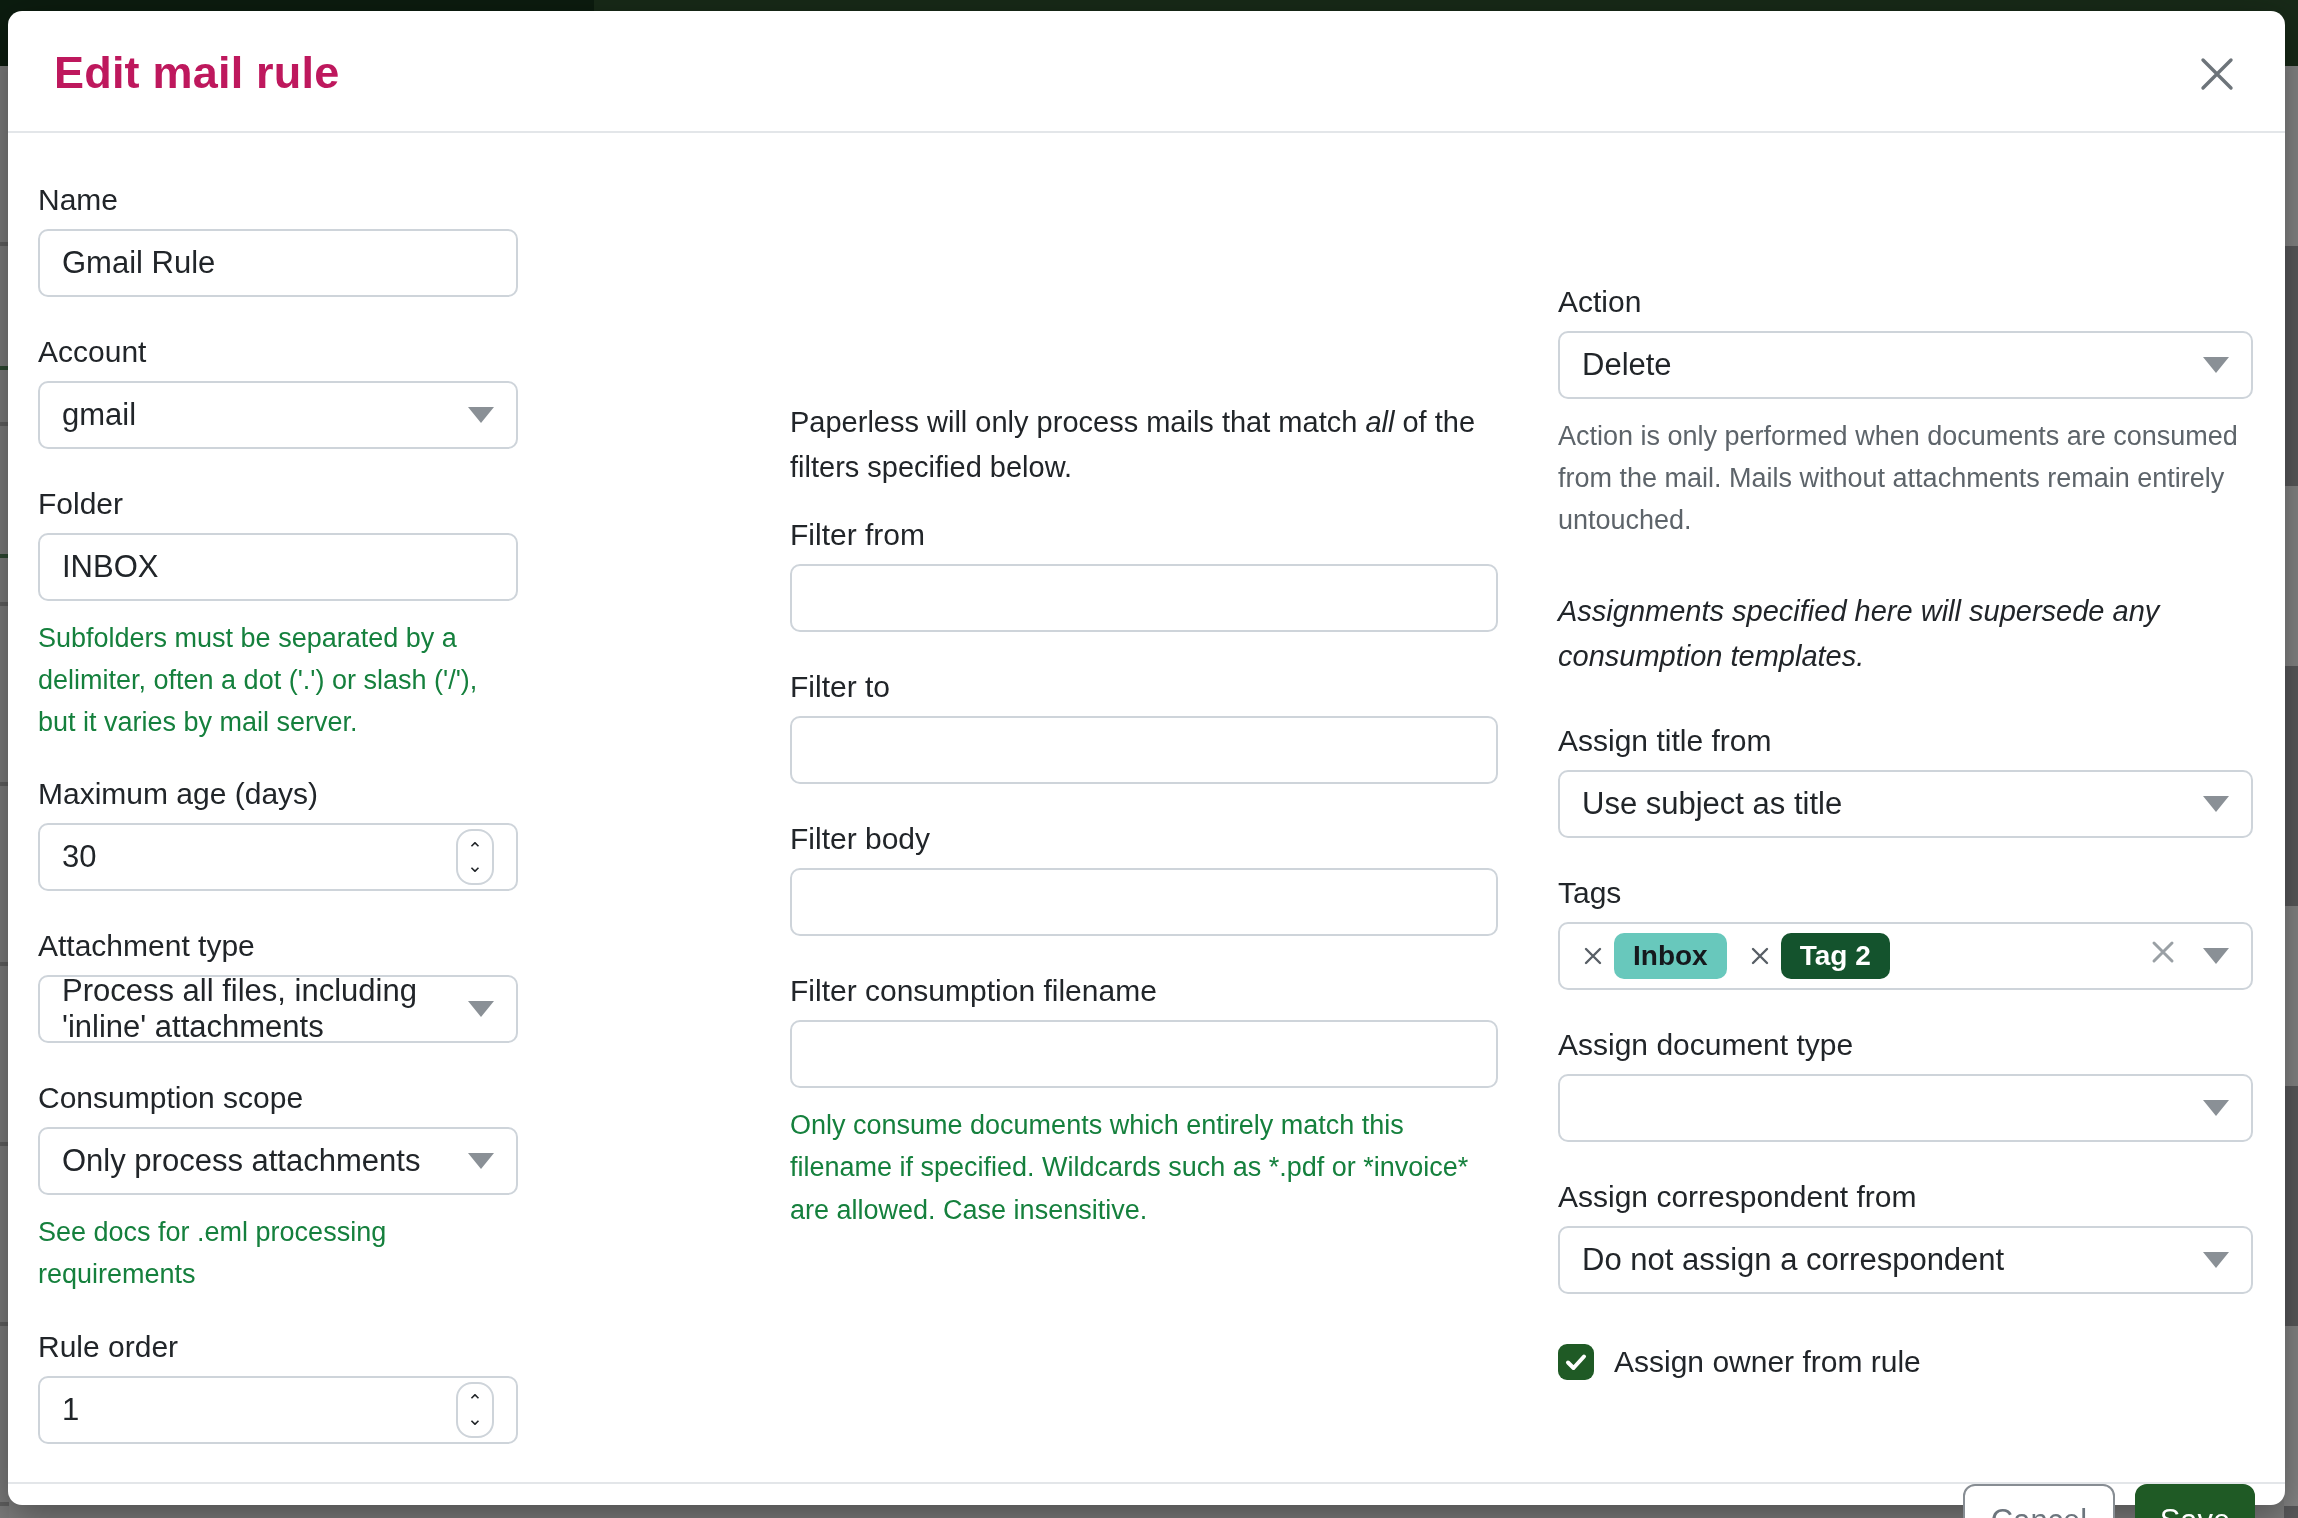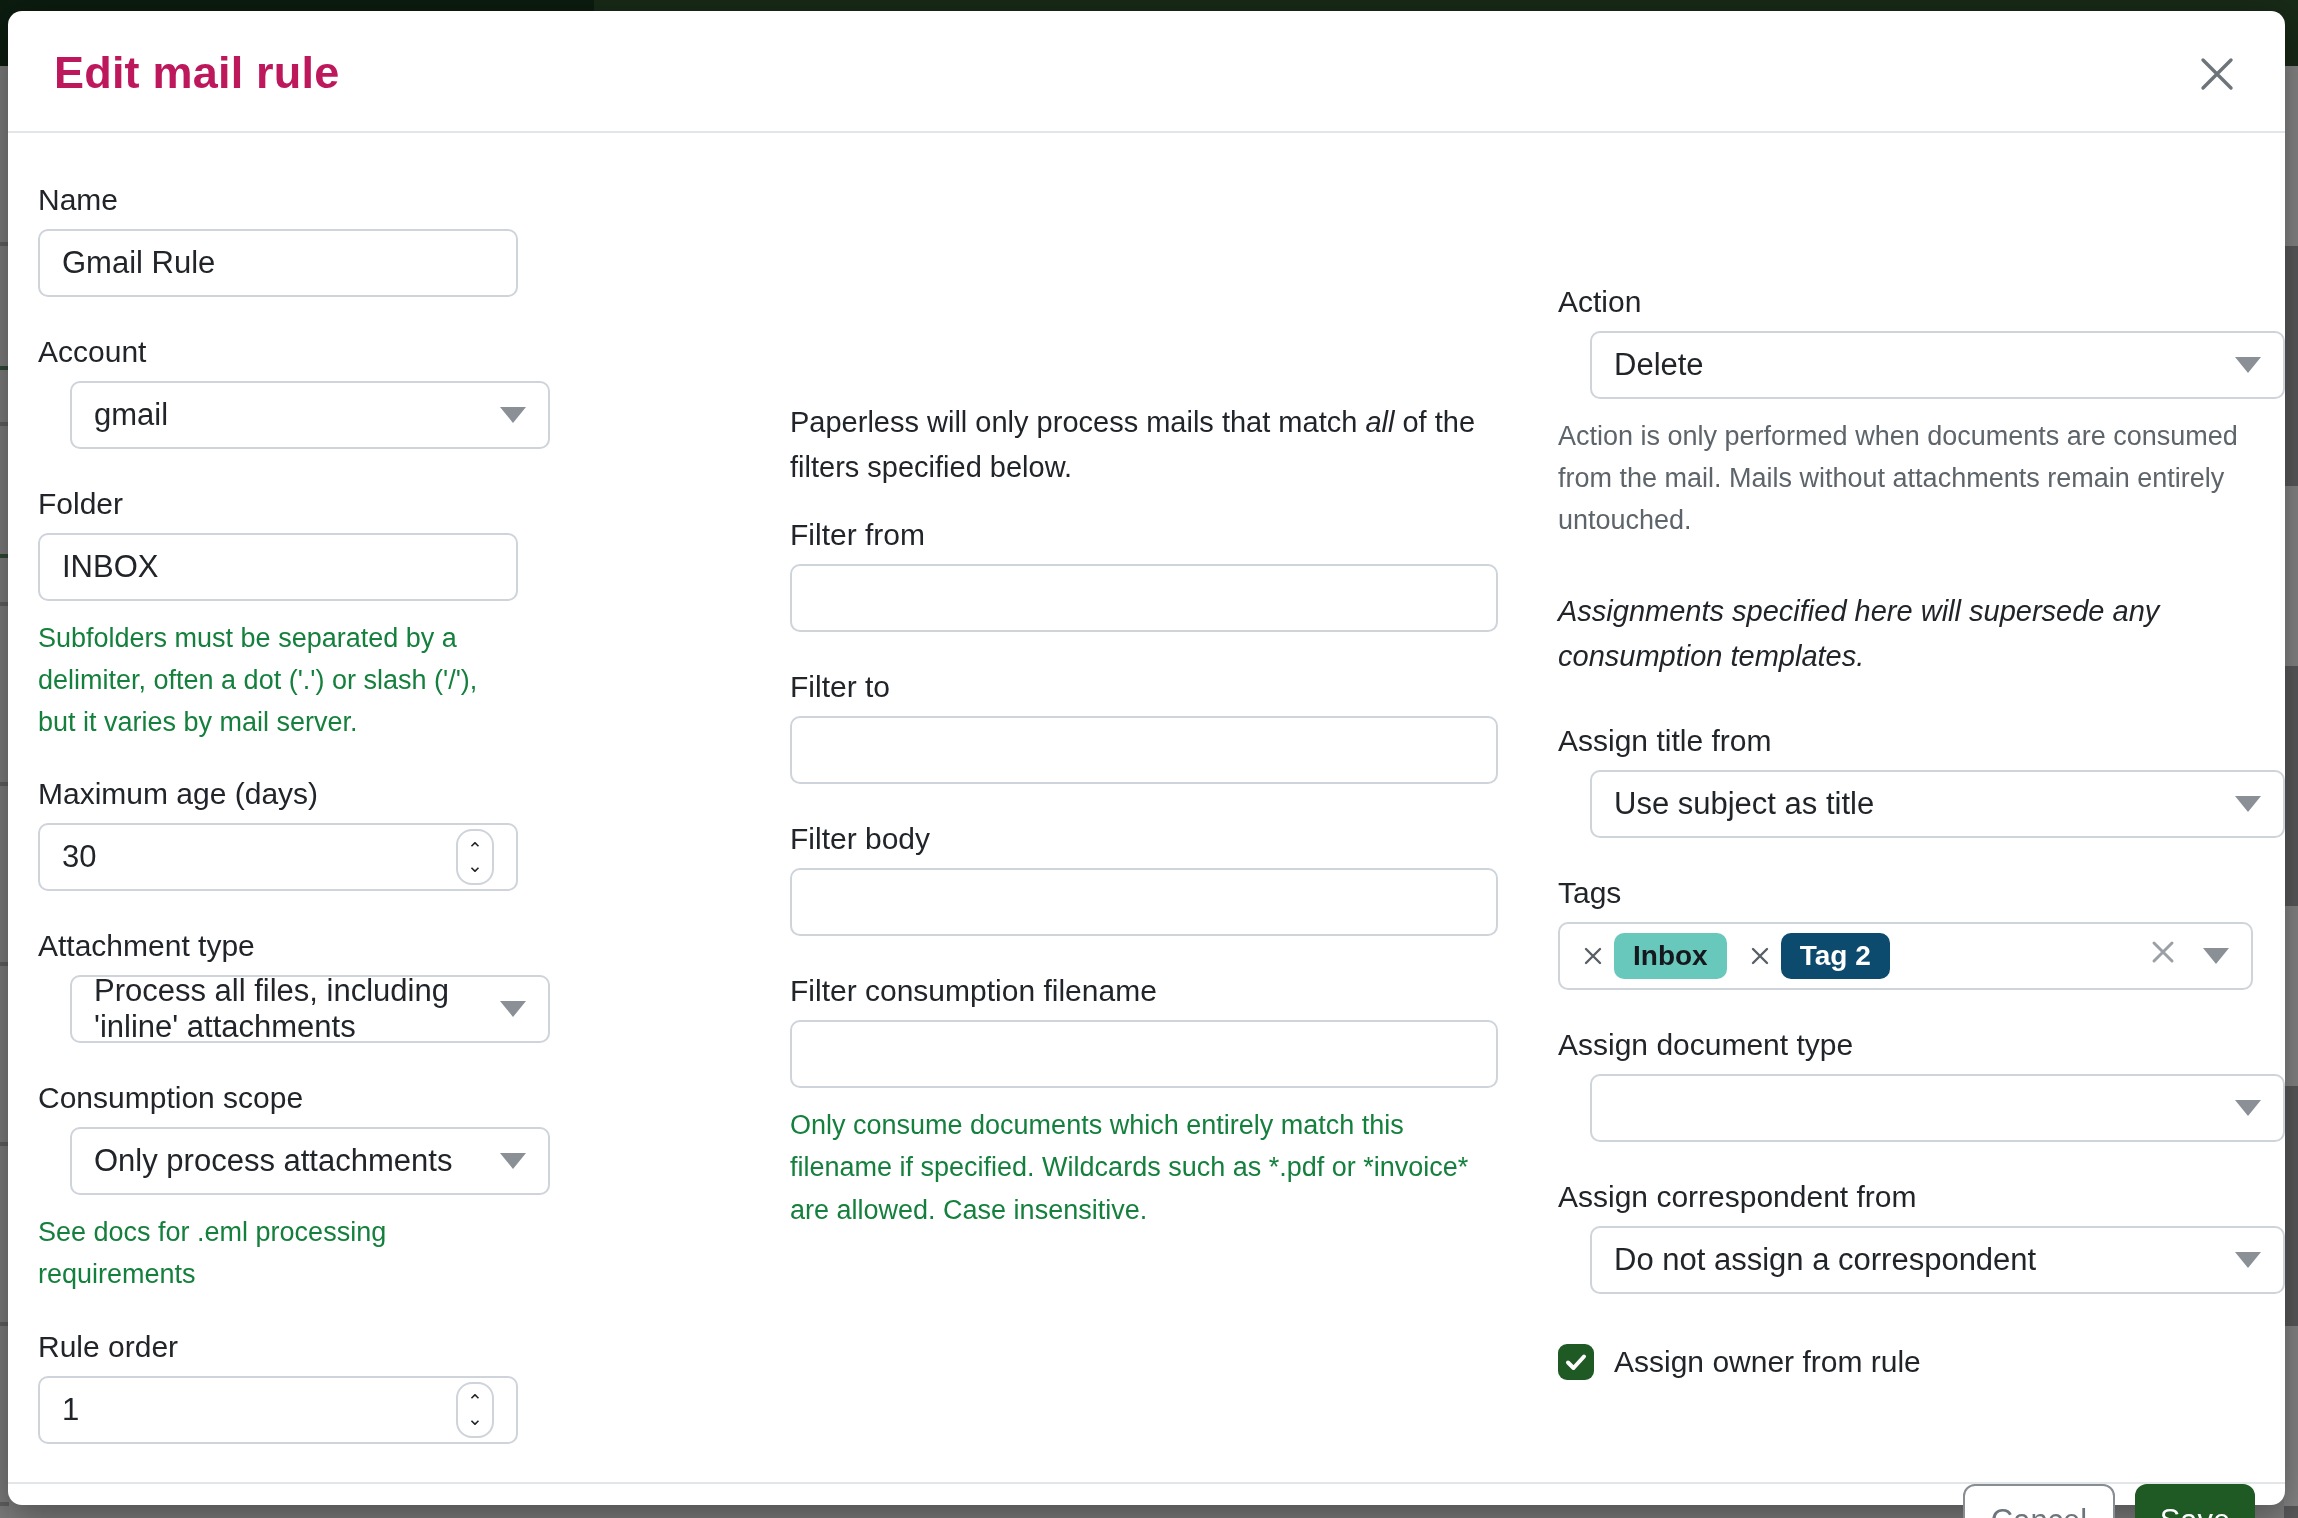--- a/index.html
+++ b/index.html
@@ -47,21 +47,21 @@
   .col-right { width:695px; margin-left:60px; }
   
   .field { margin-bottom:38px; }
   .field-label { display:block; font-size:30px; color:#212529; margin-bottom:12px; }
   .control {
     width:100%; height:68px; border:2px solid #ced4da; border-radius:10px;
     display:flex; align-items:center; padding:0 22px; font-size:31px; color:#212529;
     background:#fff;
   }
   input.control { outline:none; }
-  .select { cursor:pointer;margin-left:32px; }
+  .select { cursor:pointer; }
   .caret {
     margin-left:auto; width:0; height:0;
     border-left:13px solid transparent; border-right:13px solid transparent;
     border-top:16px solid #8a9096; flex-shrink:0;
   }
   .spinner {
     margin-left:auto; width:38px; height:56px; border:2px solid #ced4da; border-radius:16px;
     display:flex; flex-direction:column; align-items:center; justify-content:center;
     font-size:19px; line-height:.85; color:#212529; cursor:pointer; user-select:none;
     font-family:"DejaVu Sans", sans-serif;
@@ -221,21 +221,21 @@
             <svg width="22" height="22" viewBox="0 0 22 22">
                 <path d="M4 4 L18 18 M18 4 L4 18" stroke="#585f66" stroke-width="2.4" stroke-linecap="round" fill="none"></path>
               </svg>
           </span>
           <span class="tag-badge" style="background: rgb(104, 200, 188); color: rgb(21, 25, 29);">Inbox</span>
           <span class="tag-remove">
             <svg width="22" height="22" viewBox="0 0 22 22">
                 <path d="M4 4 L18 18 M18 4 L4 18" stroke="#585f66" stroke-width="2.4" stroke-linecap="round" fill="none"></path>
               </svg>
           </span>
-          <span class="tag-badge" style="background: #0c4a6e; color: rgb(255, 255, 255);">Tag 2</span>
+          <span class="tag-badge" style="background: #14532d; color: rgb(255, 255, 255);">Tag 2</span>
           <span class="tags-right">
             <span>
               <svg width="28" height="28" viewBox="0 0 28 28">
                   <path d="M5 5 L23 23 M23 5 L5 23" stroke="#9aa0a5" stroke-width="3" stroke-linecap="round" fill="none"></path>
                 </svg>
             </span>
             <span class="caret" style="margin-left:0"></span>
           </span>
         </div>
       </div>

